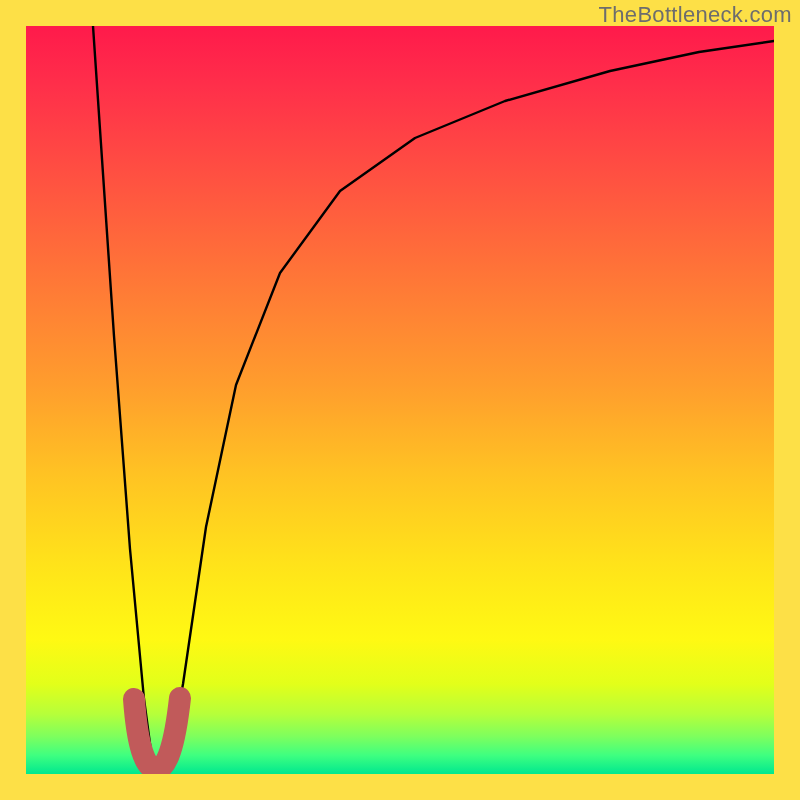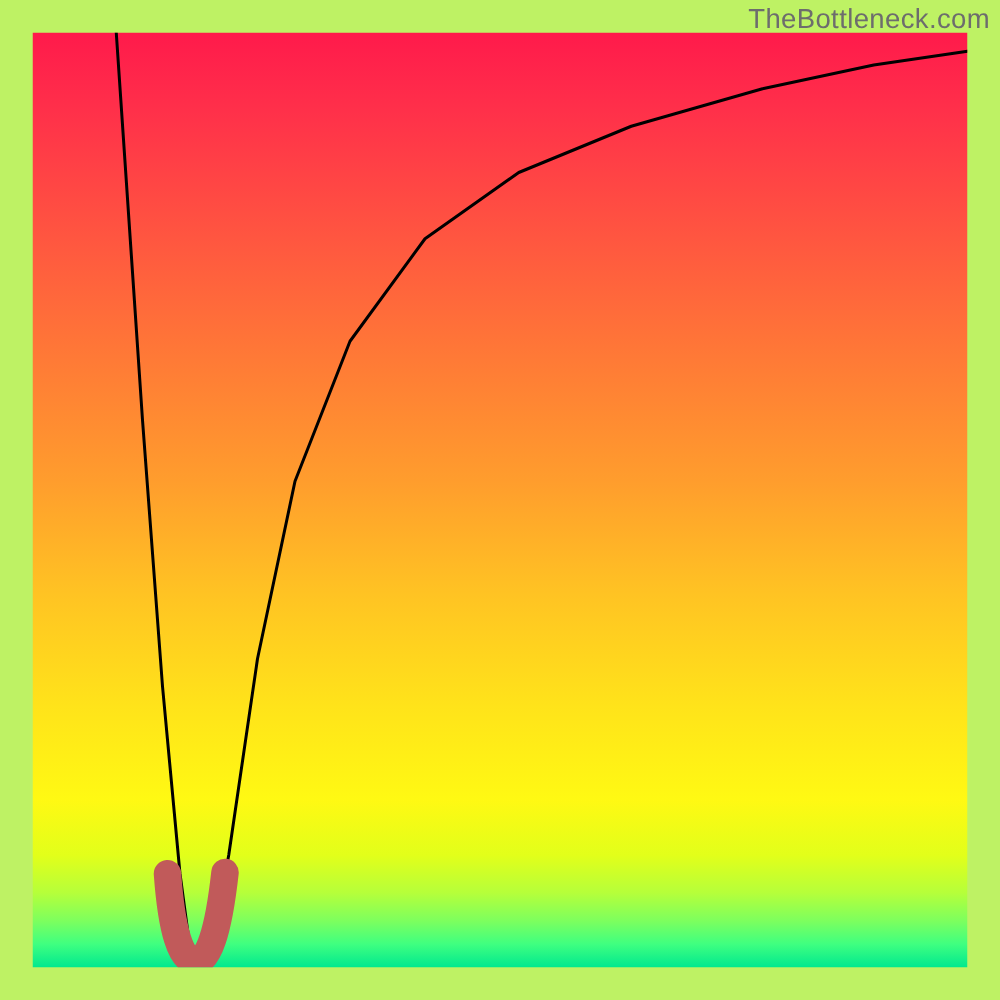--- a/index.html
+++ b/index.html
@@ -10,21 +10,21 @@
     background: #000;
     overflow: hidden;
     font-family: Arial, Helvetica, sans-serif;
   }
   .frame {
     position: absolute;
     left: 0;
     top: 0;
     width: 800px;
     height: 800px;
-    background: #bef264;
+    background: #fde047;
   }
   .plot {
     position: absolute;
     left: 26px;
     top: 26px;
     width: 748px;
     height: 748px;
     overflow: hidden;
   }
   .gradient {

